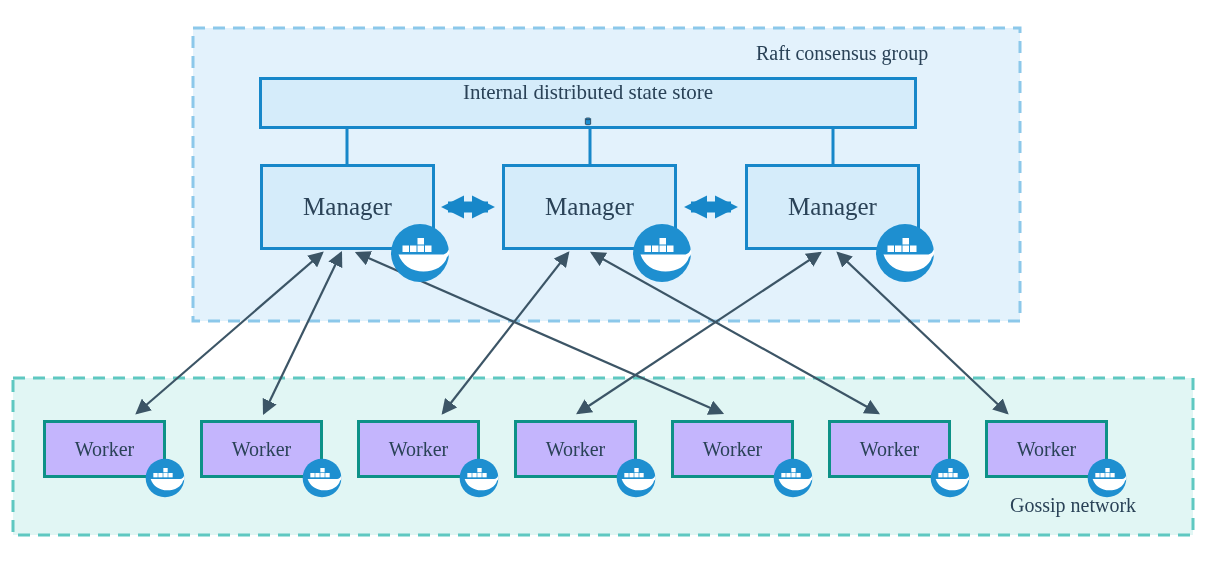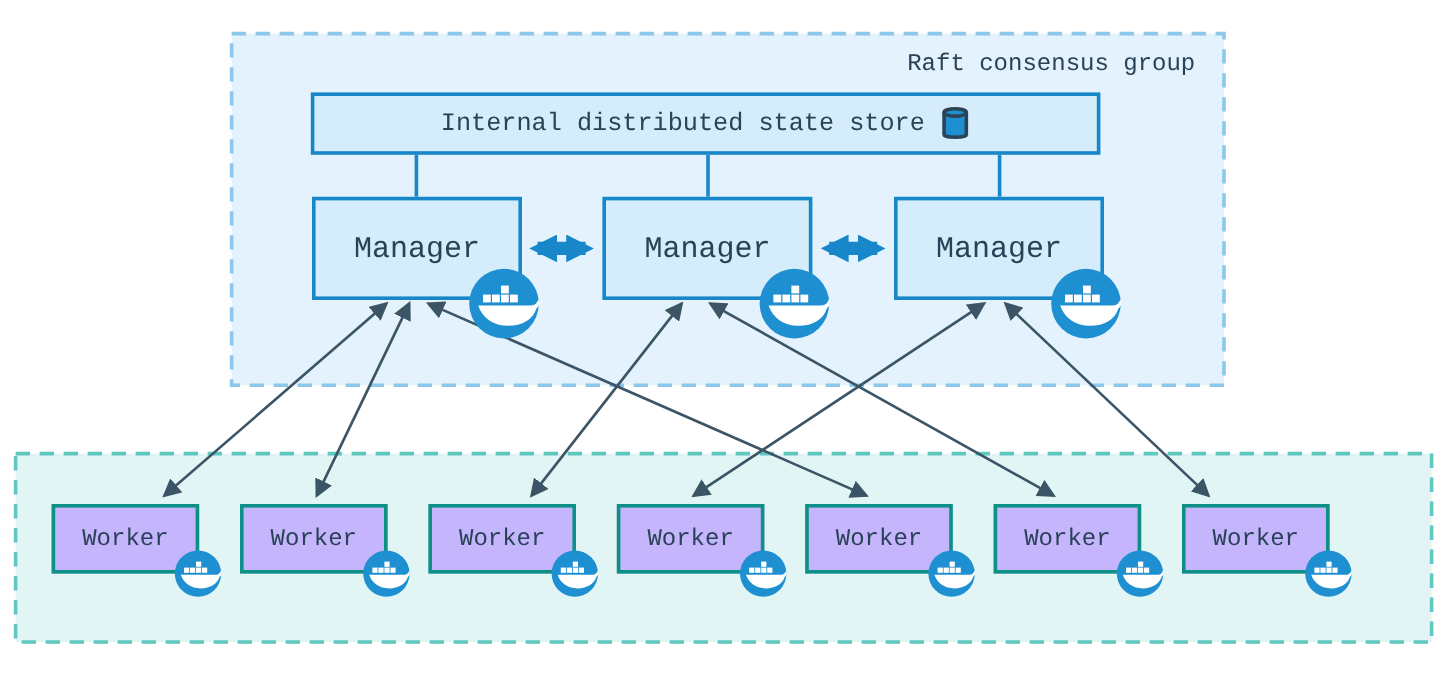--- a/index.html
+++ b/index.html
@@ -1,29 +1,29 @@
 <!DOCTYPE html>
 <html><head>
 <meta charset="utf-8">
 <style>
   html,body{margin:0;padding:0;background:#ffffff;}
   #canvas{
     position:relative;width:1207px;height:566px;overflow:hidden;
-    font-family:Liberation Mono, monospace;
+    font-family:Liberation Serif, serif;
     color:#2a4257;background:#ffffff;
   }
   #wires{position:absolute;left:0;top:0;width:1207px;height:566px;pointer-events:none;}
   .node{
     position:absolute;display:flex;align-items:center;justify-content:center;
     box-sizing:border-box;
   }
   .state-bar{
     left:259px;top:77px;width:658px;height:52px;
     background:#d5ecfa;border:3px solid #1787c9;
-    font-size:21px;gap:12px;
+    font-size:21px;gap:12px;flex-direction:column;
   }
   .manager{
     top:164px;width:175px;height:86px;
     background:#d5ecfa;border:3px solid #1787c9;
     font-size:25px;
   }
   .worker{
     top:420px;width:123px;height:58px;
     background:#c4b5fd;border:3px solid #0d9187;
     font-size:20px;
@@ -93,20 +93,21 @@
       <line x1="341" y1="253" x2="264" y2="413" marker-start="url(#th)" marker-end="url(#th)"></line>
       <line x1="357" y1="253" x2="722" y2="413" marker-start="url(#th)" marker-end="url(#th)"></line>
       <line x1="568" y1="253" x2="443" y2="413" marker-start="url(#th)" marker-end="url(#th)"></line>
       <line x1="592" y1="253" x2="878" y2="413" marker-start="url(#th)" marker-end="url(#th)"></line>
       <line x1="820" y1="253" x2="578" y2="413" marker-start="url(#th)" marker-end="url(#th)"></line>
       <line x1="838" y1="253" x2="1007" y2="413" marker-start="url(#th)" marker-end="url(#th)"></line>
     </g>
   </svg>
 
   <div class="zone-label raft-label">Raft consensus group</div>
+  <div class="zone-label gossip-label">Gossip network</div>
 
   <div class="node state-bar">
     <span>Internal distributed state store</span>
     <svg width="26" height="32">
         <use href="#db-cylinder"></use>
       </svg>
   </div>
 
   <div class="node manager" style="left:260px">
     <span>Manager</span>

